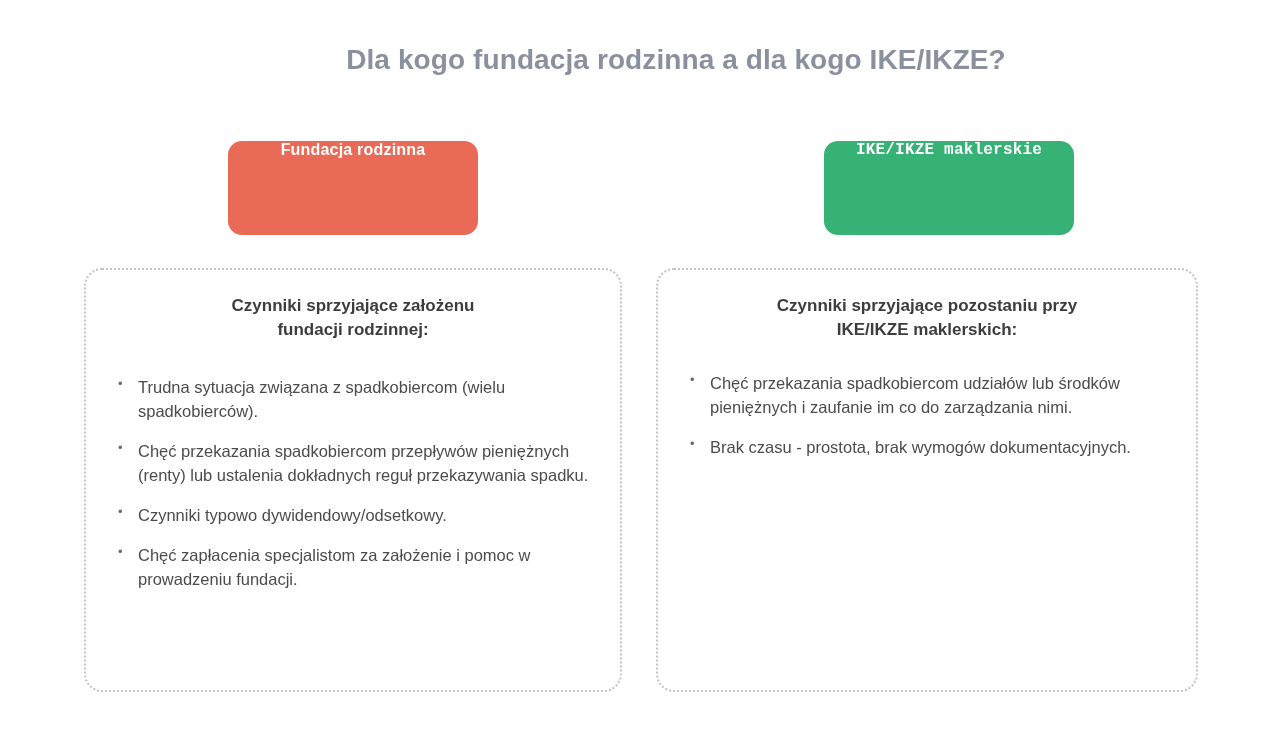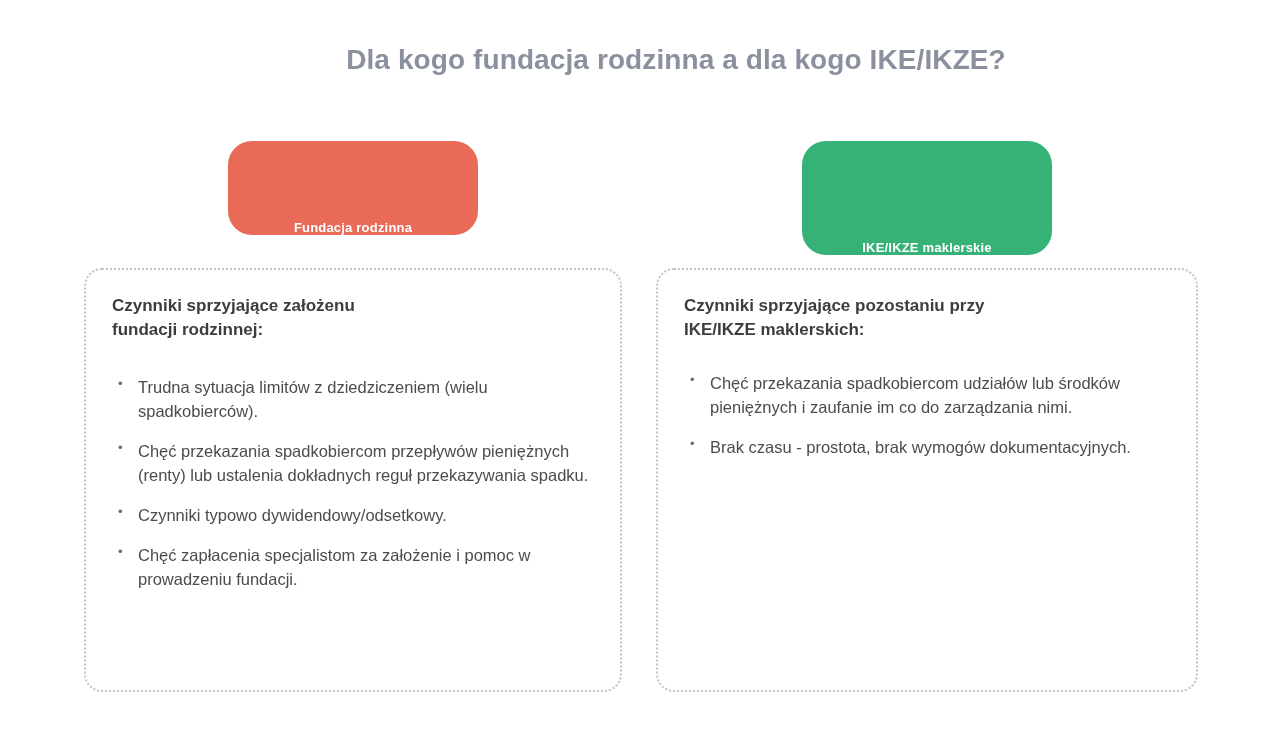--- a/index.html
+++ b/index.html
@@ -18,44 +18,44 @@
     font-size:28px;
     font-weight:bold;
     color:#8b909f;
     letter-spacing:0.1px;
     margin-left:36px;
   }
 
   .pill {
     position:absolute;
     display:flex;
-    align-items:flex-end;
+    align-items:flex-start;
     justify-content:center;
-    border-radius:24px;
+    border-radius:14px;
     color:#ffffff;
-    font-size:13px;
+    font-size:16px;
     font-weight:bold;
     letter-spacing:0.2px;
   }
   .pill-left  { left:228px; top:141px; width:250px; height:94px; }
-  .pill-right { left:802px; top:141px; width:250px; height:114px; }
+  .pill-right { left:824px; top:141px; width:250px; height:94px;font-family:Liberation Mono, monospace; }
 
   .panel {
     position:absolute;
     top:268px;
     height:424px;
     border:2px dotted #c3c4cb;
     border-radius:18px;
     padding:24px 26px 0 26px;
   }
   .panel-left  { left:84px;  width:538px; }
   .panel-right { left:656px; width:542px; }
 
   .panel-heading {
-    text-align:left;
+    text-align:center;
     font-size:17px;
     font-weight:bold;
     color:#3d3d3d;
     line-height:1.42;
     white-space:pre-line;
   }
 
   .bullet-list {
     margin-top:34px;
     list-style:none;
@@ -90,21 +90,21 @@
   </div>
 
   <div class="pill pill-right" style="background: rgb(54, 178, 119); color: rgb(255, 255, 255);">
     <span>IKE/IKZE maklerskie</span>
   </div>
 
   <div class="panel panel-left">
     <div class="panel-heading">Czynniki sprzyjające założenu
 fundacji rodzinnej:</div>
     <ul class="bullet-list">
-      <li>Trudna sytuacja limitów z dziedziczeniem (wielu spadkobierców).</li>
+      <li>Trudna sytuacja związana z spadkobiercom (wielu spadkobierców).</li>
       <li>Chęć przekazania spadkobiercom przepływów pieniężnych (renty) lub ustalenia dokładnych reguł przekazywania spadku.</li>
       <li>Czynniki typowo dywidendowy/odsetkowy.</li>
       <li>Chęć zapłacenia specjalistom za założenie i pomoc w prowadzeniu fundacji.</li>
     </ul>
   </div>
 
   <div class="panel panel-right">
     <div class="panel-heading">Czynniki sprzyjające pozostaniu przy
 IKE/IKZE maklerskich:</div>
     <ul class="bullet-list">

